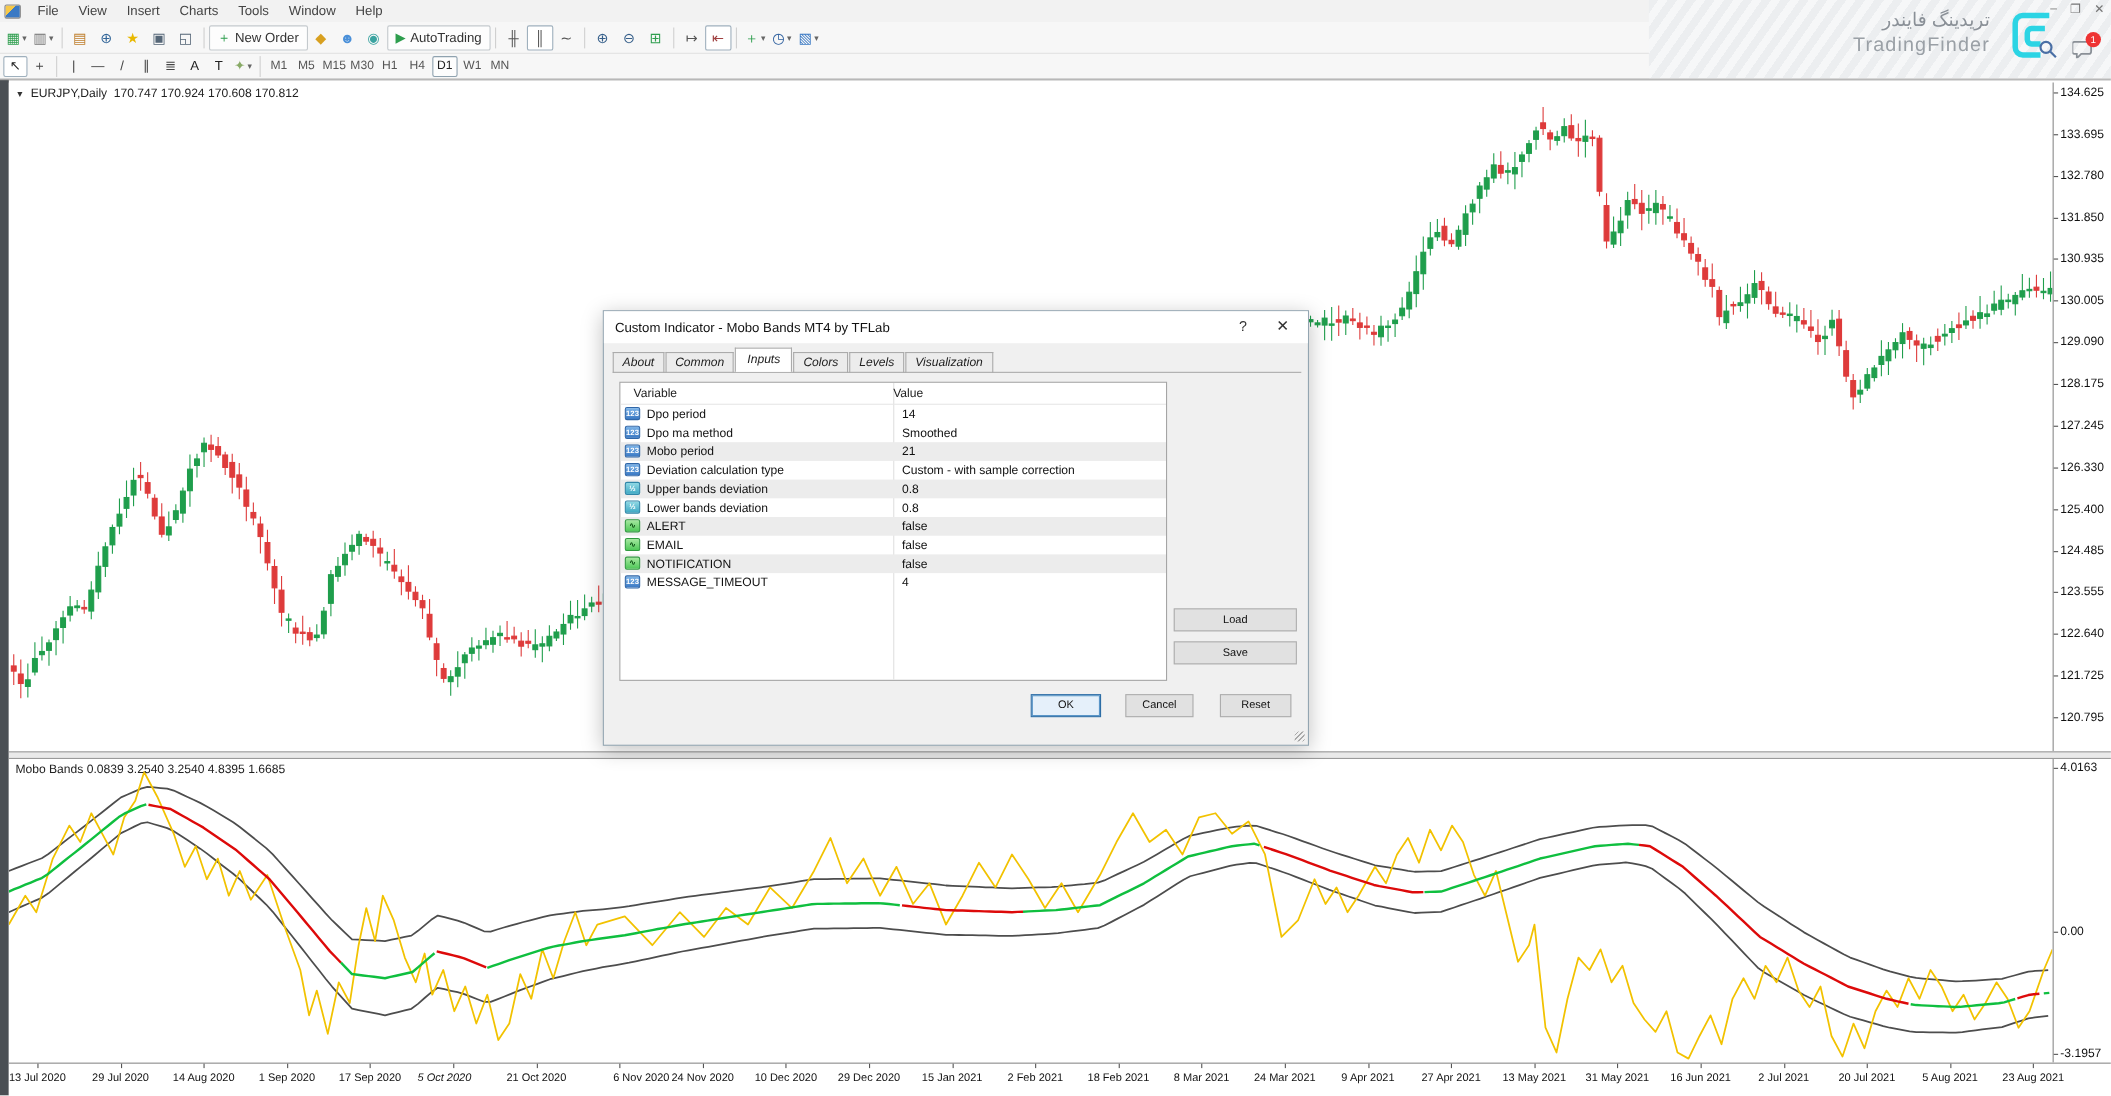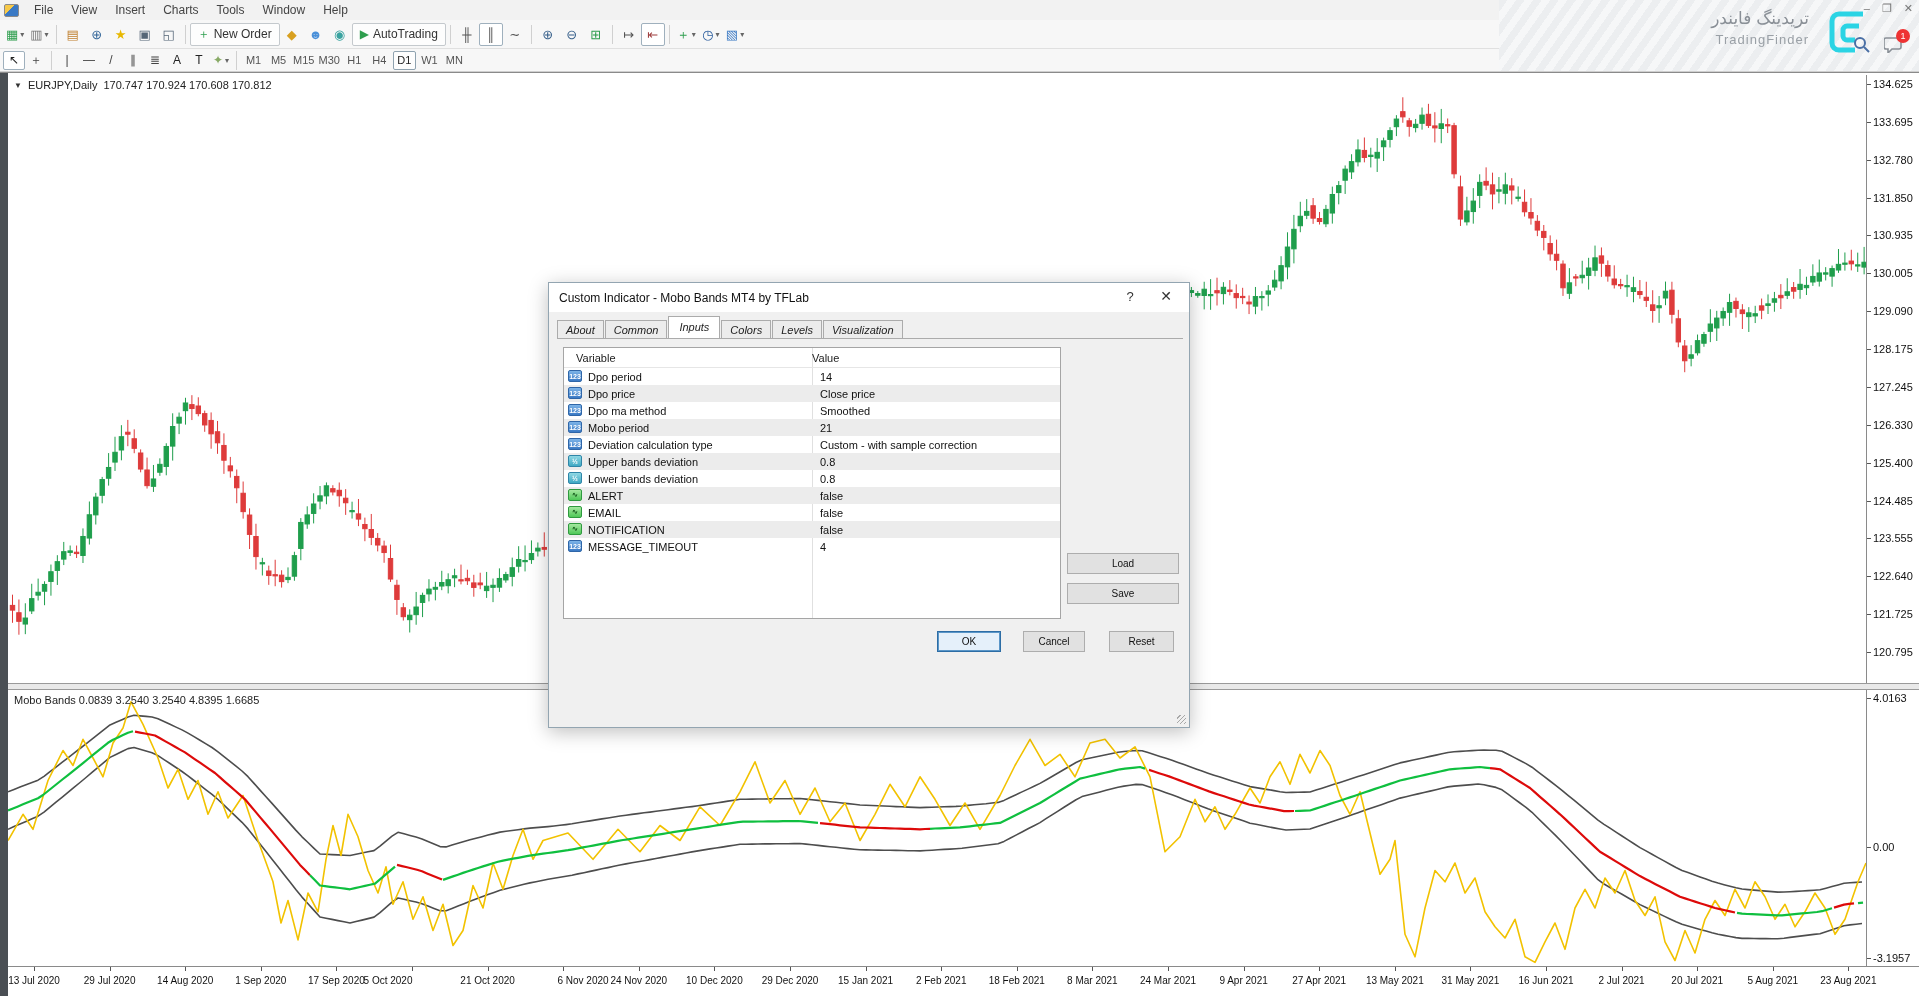--- a/index.html
+++ b/index.html
@@ -28,21 +28,21 @@
   .vsep { width:1px; height:19px; background:#d0d0d0; margin:0 4px; }
   .tfbtn { min-width:23px; height:19px; display:flex; align-items:center; justify-content:center;
            font-size:11px; color:#555; border:1px solid transparent; border-radius:2px; margin:0 1px; cursor:default;}
   .tfbtn.active { border:1px solid #8fa2af; background:#fdfdfd; color:#222; }
 
   
   .watermark { position:absolute; right:0; top:0; width:420px; height:71px; z-index:6;
       background:repeating-linear-gradient(125deg,#eceef0 0 7px,#f6f7f8 7px 14px); }
   .brand { position:absolute; right:110px; top:8px; text-align:right; color:#8a9097; }
   .brand-fa { font-size:17px; line-height:22px; }
-  .brand-en { font-size:13px; letter-spacing:1px; line-height:20px; color:#9aa0a6;}
+  .brand-en { font-size:18px; letter-spacing:1px; line-height:20px; color:#9aa0a6;}
   .brand-mark { position:absolute; right:48px; top:10px; }
   .winctl { position:absolute; right:6px; top:2px; display:flex; gap:12px; color:#777; font-size:11px;}
   .winctl span { cursor:default; }
   .site-icons { position:absolute; right:16px; top:36px; display:flex; gap:14px; align-items:center;}
   .badge { position:absolute; right:-7px; top:-7px; background:#e33; color:#fff; border-radius:50%;
            width:14px; height:14px; font-size:9px; display:flex; align-items:center; justify-content:center;}
 
   
   .left-strip { position:absolute; left:0; top:72px; width:8px; height:924px; background:#4a4f54; }
   .hline { position:absolute; background:#8a8a8a; }
@@ -55,21 +55,21 @@
   .splitter { position:absolute; left:8px; top:683px; width:1911px; height:7px; background:#e9e9e9;
               border-top:1px solid #9a9a9a; border-bottom:1px solid #9a9a9a;}
   .ind-chart { position:absolute; left:8px; top:690px; width:1858px; height:276px; background:#fff; overflow:hidden;}
   .ind-label { position:absolute; left:14px; top:694px; font-size:11px; color:#222; z-index:2;}
   .ind-axis { position:absolute; left:1866px; top:690px; width:53px; height:276px; border-left:1px solid #8a8a8a; background:#fff;}
   .date-axis { position:absolute; left:8px; top:966px; width:1911px; height:30px; border-top:1px solid #8a8a8a; background:#fff;}
   .dlabel { position:absolute; top:8px; transform:translateX(-50%); font-size:10px; color:#111; white-space:nowrap;}
   .dtick { position:absolute; top:0; width:1px; height:4px; background:#555; }
 
   
-  .dialog { position:absolute; left:548px; top:282px; width:642px; height:446px; background:#f0f0f0;
+  .dialog { position:absolute; left:548px; top:282px; width:642px; height:396px; background:#f0f0f0;
             border:1px solid #93a5b1; box-shadow:0 4px 18px rgba(0,0,0,.25); z-index:10; font-size:12px;}
   .dlg-title { position:relative; height:29px; background:#fff; display:flex; align-items:center; padding-left:10px; color:#111;}
   .dlg-title .t { font-size:12px; }
   .dlg-help { position:absolute; right:48px; top:6px; width:22px; text-align:center; color:#333; font-size:13px; cursor:default;}
   .dlg-close { position:absolute; right:10px; top:5px; width:26px; text-align:center; color:#333; font-size:14px; cursor:default;}
   .tabs { position:absolute; left:8px; top:33px; display:flex; align-items:flex-end; height:22px;font-style:italic; }
   .tab { border:1px solid #ababab; border-bottom:none; background:#ececec; padding:3px 8px 3px;
          font-size:11px; color:#222; margin-right:1px; cursor:default; position:relative; top:1px;}
   .tab.active { background:#fff; padding:4px 10px 5px; top:0; z-index:2;}
   .tab-base { position:absolute; left:8px; top:55px; width:626px; height:1px; background:#ababab;}
@@ -934,21 +934,21 @@
       <div class="dlabel" style="left: 26px;">13 Jul 2020</div>
       <div class="dtick" style="left: 26px;"></div>
       <div class="dlabel" style="left: 101.6px;">29 Jul 2020</div>
       <div class="dtick" style="left: 101.6px;"></div>
       <div class="dlabel" style="left: 177.2px;">14 Aug 2020</div>
       <div class="dtick" style="left: 177.2px;"></div>
       <div class="dlabel" style="left: 252.8px;">1 Sep 2020</div>
       <div class="dtick" style="left: 252.8px;"></div>
       <div class="dlabel" style="left: 328.4px;">17 Sep 2020</div>
       <div class="dtick" style="left: 328.4px;"></div>
-      <div class="dlabel" style="left: 380px;">5 Oct 2020</div>
+      <div class="dlabel" style="left: 396px; font-style: italic;">5 Oct 2020</div>
       <div class="dtick" style="left: 404px;"></div>
       <div class="dlabel" style="left: 479.6px;">21 Oct 2020</div>
       <div class="dtick" style="left: 479.6px;"></div>
       <div class="dlabel" style="left: 575px;">6 Nov 2020</div>
       <div class="dtick" style="left: 555.2px;"></div>
       <div class="dlabel" style="left: 630.8px;">24 Nov 2020</div>
       <div class="dtick" style="left: 630.8px;"></div>
       <div class="dlabel" style="left: 706.4px;">10 Dec 2020</div>
       <div class="dtick" style="left: 706.4px;"></div>
       <div class="dlabel" style="left: 782px;">29 Dec 2020</div>
@@ -1002,25 +1002,20 @@
       <div class="col-div"></div>
       <div class="thead">
         <span class="h1">Variable</span>
         <span class="h2">Value</span>
       </div>
       <div id="dlg-rows">
           <div class="trow">
             <span class="ricon i123">123</span>
             <span class="rlabel">Dpo period</span>
             <span class="rvalue">14</span>
-          </div>
-          <div class="trow even">
-            <span class="ricon i123">123</span>
-            <span class="rlabel">Dpo price</span>
-            <span class="rvalue">Close price</span>
           </div>
           <div class="trow">
             <span class="ricon i123">123</span>
             <span class="rlabel">Dpo ma method</span>
             <span class="rvalue">Smoothed</span>
           </div>
           <div class="trow even">
             <span class="ricon i123">123</span>
             <span class="rlabel">Mobo period</span>
             <span class="rvalue">21</span>

